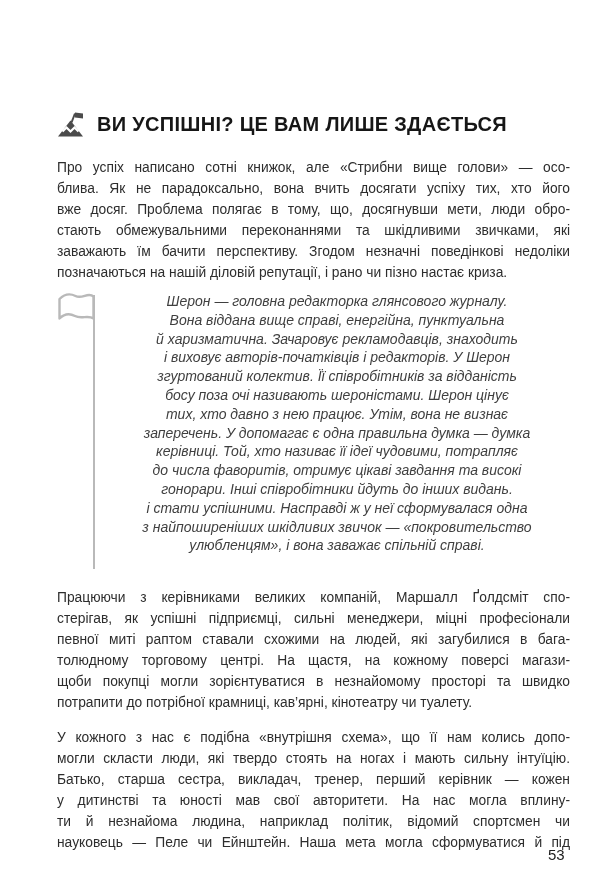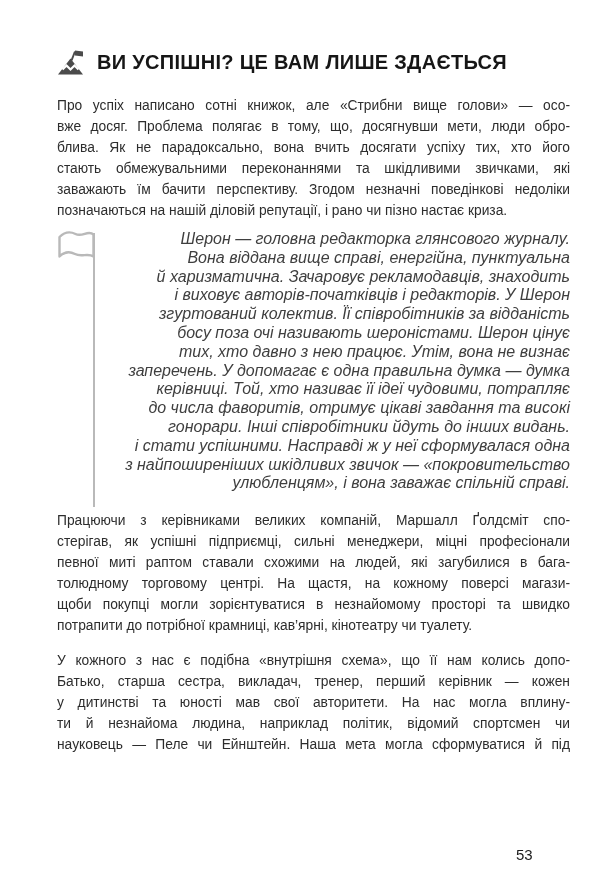--- a/index.html
+++ b/index.html
@@ -4,21 +4,21 @@
 <style>
   html, body { margin: 0; padding: 0; background: #ffffff; }
   .page {
     position: relative;
     width: 608px;
     height: 882px;
     background: #ffffff;
     font-family: "Liberation Sans", "DejaVu Sans", sans-serif;
     overflow: hidden;
     box-sizing: border-box;
-    padding-top: 48px;
+    padding-top: 110px;
   }
   .content { margin-left: 57px; margin-right: 38px; }
 
   
   .chapter-header {
     display: flex;
     align-items: center;
     gap: 13px;
     height: 28px;
   }
@@ -34,50 +34,50 @@
 
   
   .para {
     font-size: 13.8px;
     line-height: 21px;
     color: #2d2d2d;
   }
   .para .line { text-align: justify; text-align-last: justify; }
   .para.endleft .line:last-child { text-align-last: left; }
   .p-intro { margin-top: 19px; }
-  .p-body2 { }
+  .p-body2 { margin-top: 15px; }
   .p-body3 { margin-top: 14px; }
 
   
   .quote {
     position: relative;
     margin-top: 9px;
     padding-left: 47px;
     min-height: 280px;
   }
   .qline {
-    font-size: 16px;
+    font-size: 14px;
     line-height: 18.8px;
     font-style: italic;
     color: #3f3f3f;
-    text-align: right;
+    text-align: center;
   }
   .pole {
     position: absolute;
     left: 36px;
     top: 3px;
     bottom: 3px;
     width: 2px;
     background: #b9b9b9;
   }
   .flag { position: absolute; left: 0; top: 0; width: 39px; height: 31px; }
 
   .pagenum {
     position: absolute;
-    left: 516px;
+    left: 548px;
     top: 846px;
     font-size: 15px;
     color: #1c1c1c;
   }
 </style>
 </head>
 <body>
 
 <div class="page">
   <div class="content">
@@ -89,22 +89,22 @@
           <polyline points="5.5,20.5 9.5,16.5 13.5,20.5 17.5,16.5 21.5,20.5" fill="none" stroke="#ffffff" stroke-width="2.2"></polyline>
           <line x1="14.5" y1="11.5" x2="18" y2="2.5" stroke="#4b4b4b" stroke-width="2"></line>
           <polygon points="18,1.5 26,2.5 26,7.5 18,6.5" fill="#4b4b4b"></polygon>
         </svg>
       </span>
       <h1 class="chapter-title">ВИ УСПІШНІ? ЦЕ ВАМ ЛИШЕ ЗДАЄТЬСЯ</h1>
     </header>
 
     <section class="para endleft p-intro">
         <div class="line">Про успіх написано сотні книжок, але «Стрибни вище голови» — осо-</div>
+        <div class="line">блива. Як не парадоксально, вона вчить досягати успіху тих, хто його</div>
         <div class="line">вже досяг. Проблема полягає в тому, що, досягнувши мети, люди обро-</div>
-        <div class="line">блива. Як не парадоксально, вона вчить досягати успіху тих, хто його</div>
         <div class="line">стають обмежувальними переконаннями та шкідливими звичками, які</div>
         <div class="line">заважають їм бачити перспективу. Згодом незначні поведінкові недоліки</div>
         <div class="line">позначаються на нашій діловій репутації, і рано чи пізно настає криза.</div>
       </section>
 
     <section class="quote">
       <span class="flag">
         <svg width="39" height="31" viewBox="0 0 39 31" xmlns="http://www.w3.org/2000/svg">
           <path d="M36.5,4.5 C31,-0.5 25.5,7.5 18.5,4 C11.5,0.5 6,3.5 2.5,7 L2.5,26.5 C6.5,22.5 11.5,20.5 18,24 C24.5,27.5 31,22.5 36.5,26.5 Z" fill="#ffffff" stroke="#b9b9b9" stroke-width="2.4" stroke-linejoin="round"></path>
         </svg>
@@ -132,20 +132,21 @@
         <div class="line">Працюючи з керівниками великих компаній, Маршалл Ґолдсміт спо-</div>
         <div class="line">стерігав, як успішні підприємці, сильні менеджери, міцні професіонали</div>
         <div class="line">певної миті раптом ставали схожими на людей, які загубилися в бага-</div>
         <div class="line">толюдному торговому центрі. На щастя, на кожному поверсі магази-</div>
         <div class="line">щоби покупці могли зорієнтуватися в незнайомому просторі та швидко</div>
         <div class="line">потрапити до потрібної крамниці, кав’ярні, кінотеатру чи туалету.</div>
       </section>
 
     <section class="para p-body3">
         <div class="line">У кожного з нас є подібна «внутрішня схема», що її нам колись допо-</div>
+        <div class="line">могли скласти люди, які твердо стоять на ногах і мають сильну інтуїцію.</div>
         <div class="line">Батько, старша сестра, викладач, тренер, перший керівник — кожен</div>
         <div class="line">у дитинстві та юності мав свої авторитети. На нас могла вплину-</div>
         <div class="line">ти й незнайома людина, наприклад політик, відомий спортсмен чи</div>
         <div class="line">науковець — Пеле чи Ейнштейн. Наша мета могла сформуватися й під</div>
       </section>
 
   </div>
 
   <div class="pagenum">53</div>
 </div>

